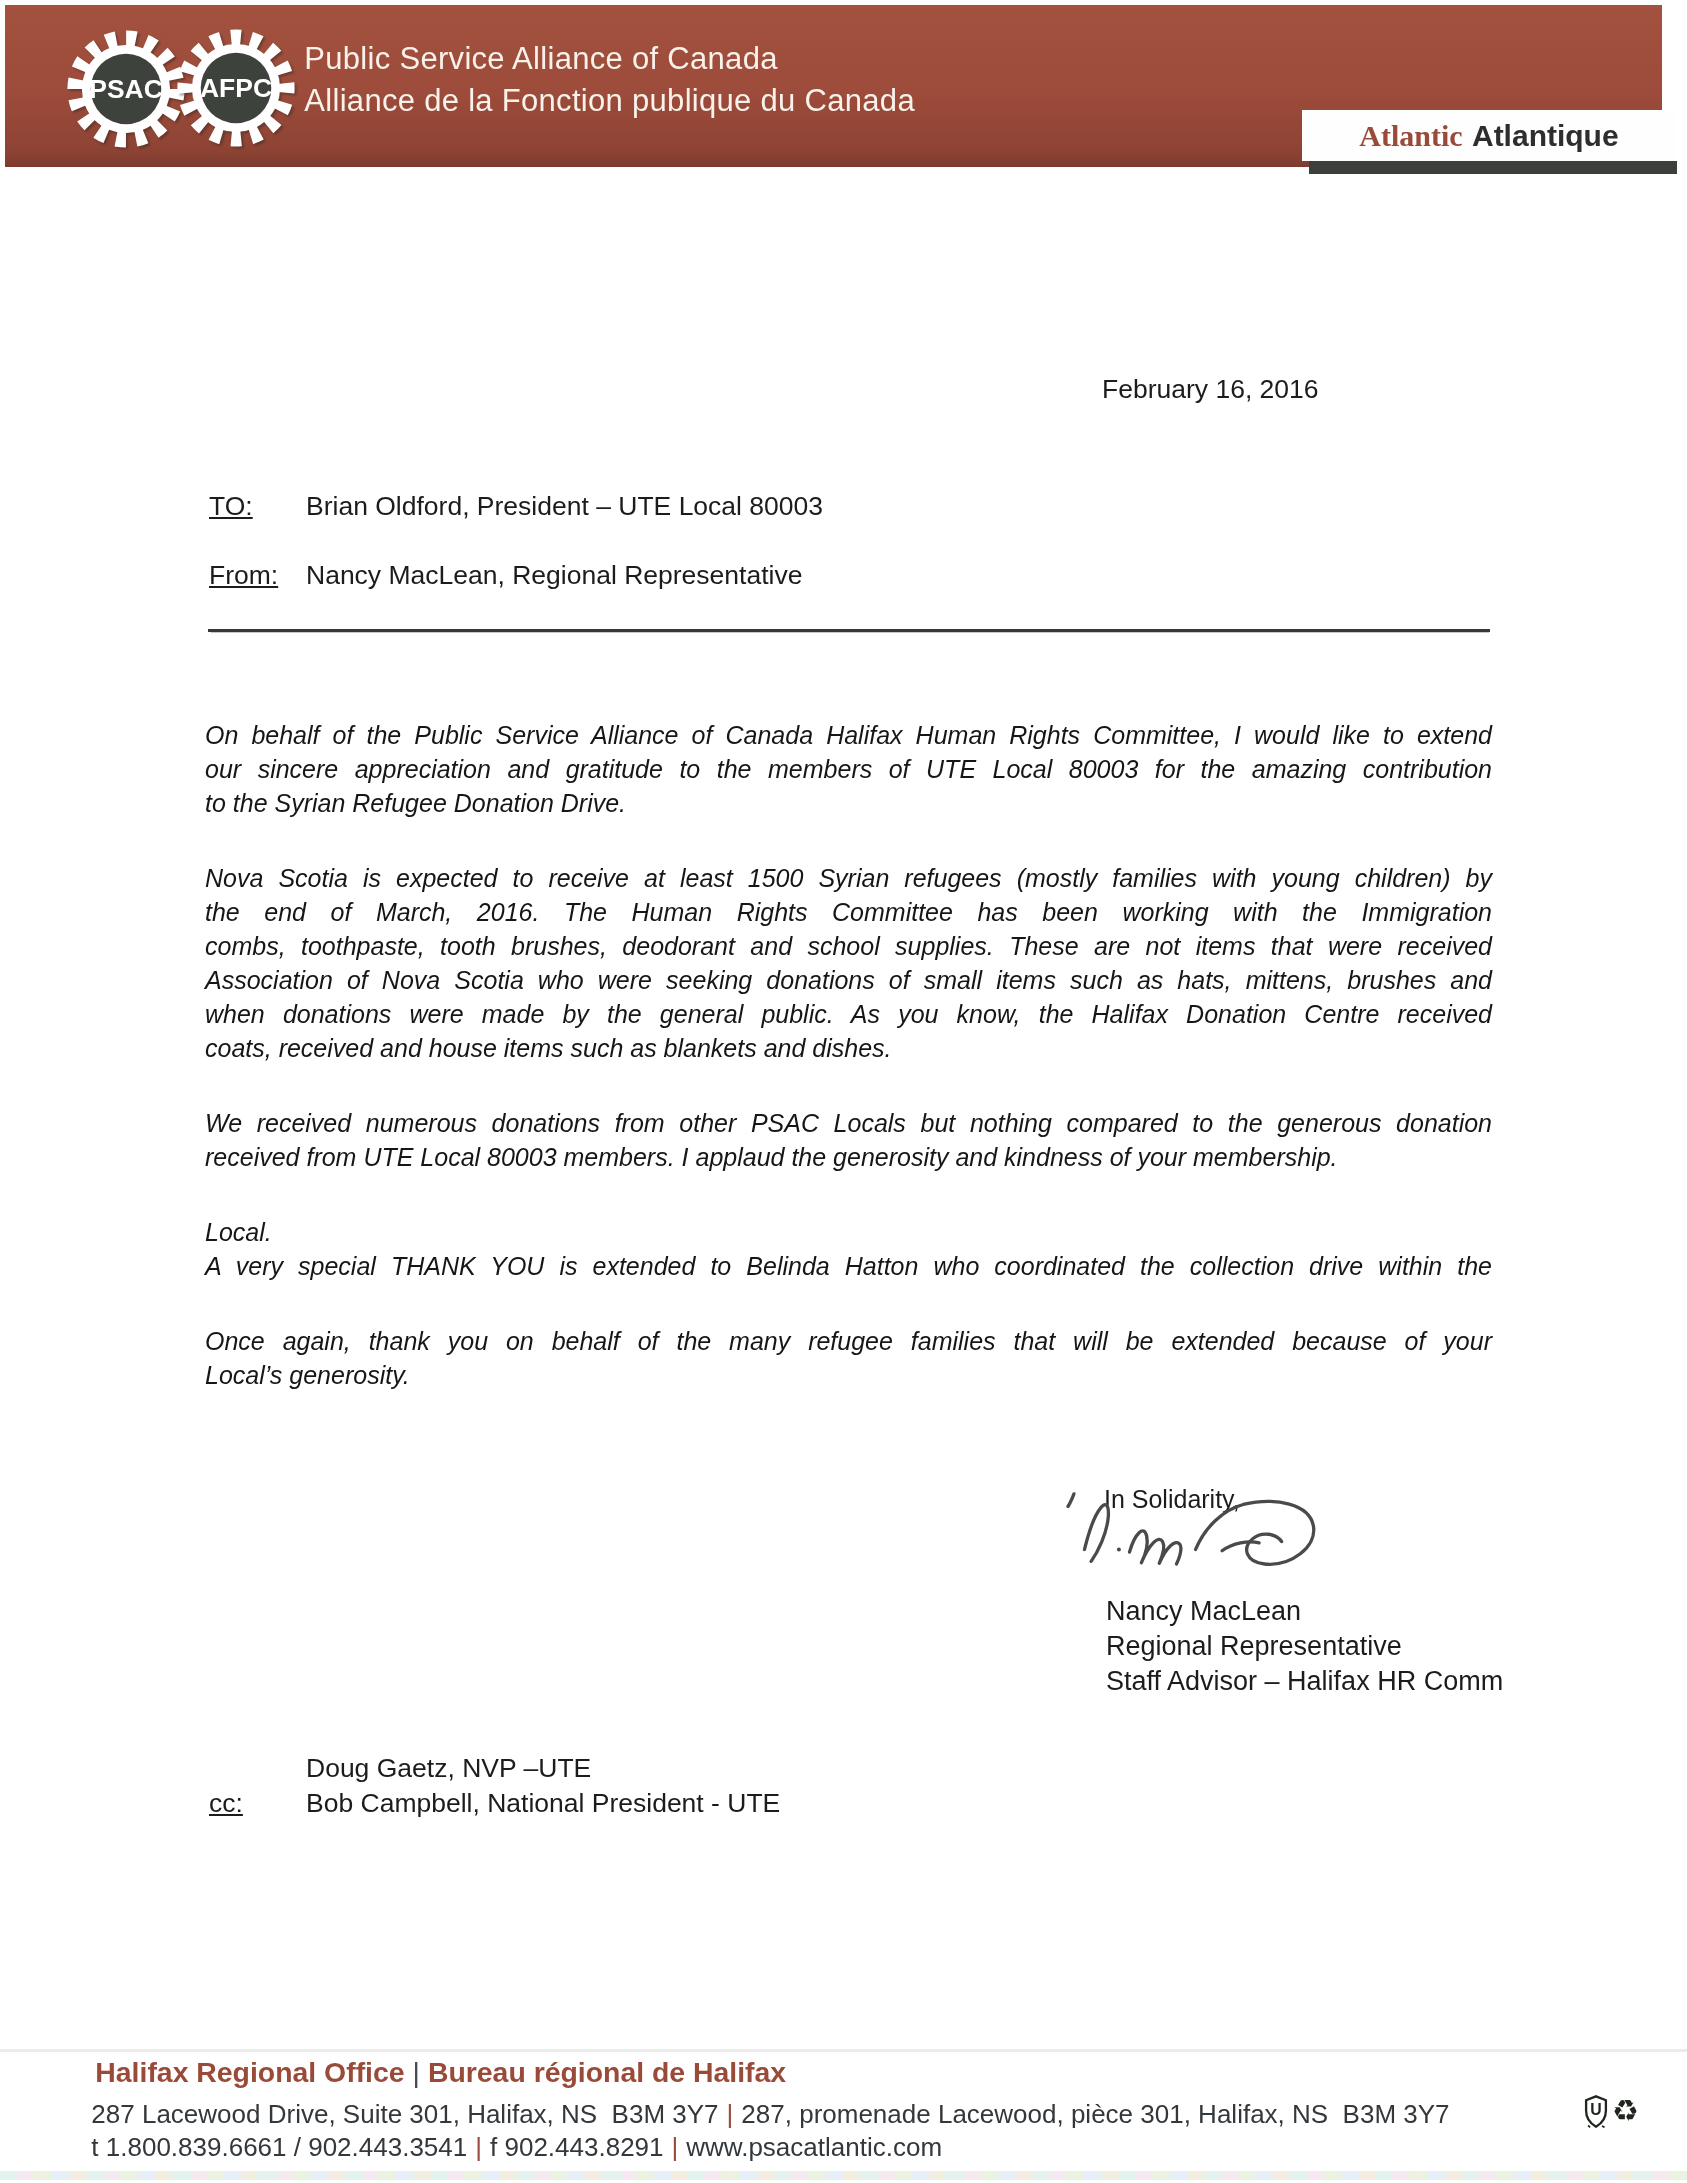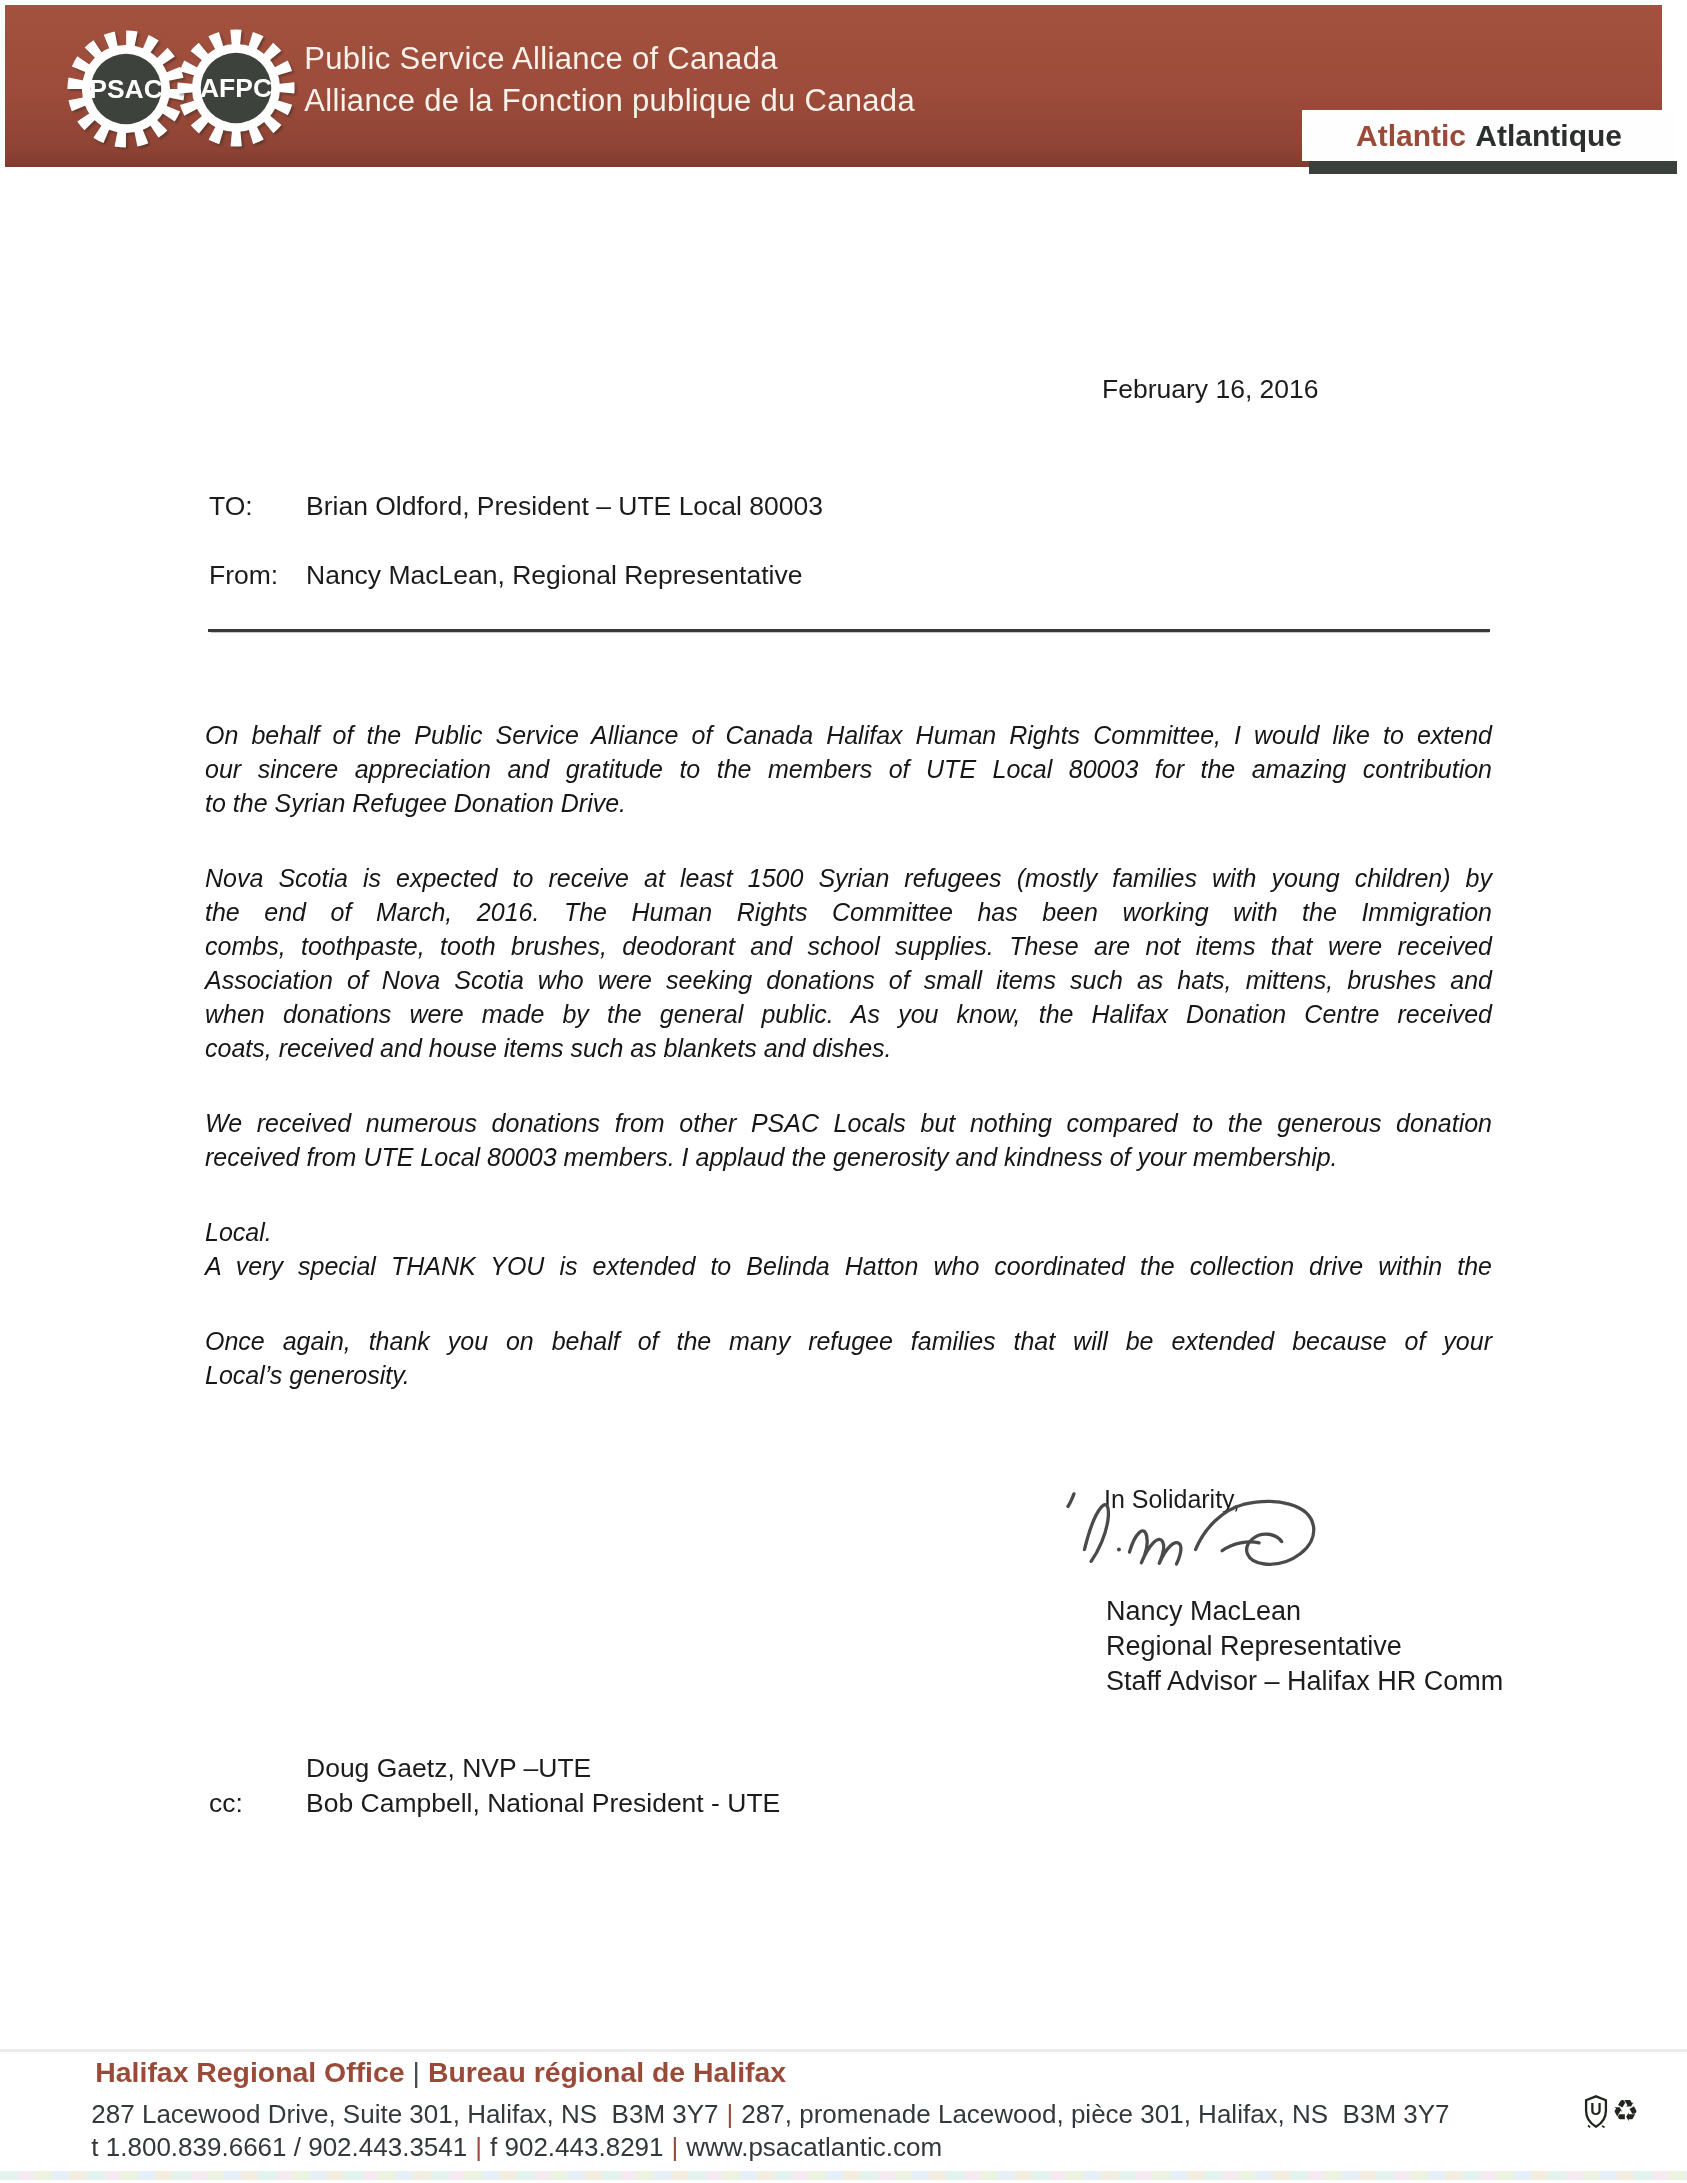--- a/index.html
+++ b/index.html
@@ -17,29 +17,29 @@
   .gear.g1{left:58px; top:21px;}
   .gear.g2{left:168px; top:20px;}
   .orgnames{position:absolute; left:299px; top:33px;}
   .org{font-size:31px; line-height:42px; color:#f8f2eb; letter-spacing:0.3px;}
 
   .badge{
     position:absolute; left:1302px; top:110px; width:374px; height:51px; background:#fefefe;
     display:flex; align-items:center; justify-content:center; gap:9.3px;
     font-weight:bold; font-size:30px;
   }
-  .b-en{color:var(--accent,#9a4a38);}
+  .b-en{color:var(--accent,#9a4a38);font-family:Liberation Serif, serif;}
   .b-fr{color:#2d2f2e;}
   .badge-bar{position:absolute; left:1309px; top:161px; width:368px; height:12.6px; background:var(--badge_bar,#3b403d);}
 
   
   .date{position:absolute; left:1102px; top:374px; font-size:26.5px;}
   .addr-row{position:absolute; left:209px; font-size:26.5px; white-space:nowrap;}
   .to-row{top:491px;} .from-row{top:560px;}
-  .lab{display:inline-block; width:97px;}
+  .lab{display:inline-block; width:97px;text-decoration:underline;}
   .rule{position:absolute; left:208px; top:629px; width:1282px; height:3.3px; background:#383838; box-shadow:0 1.3px 0.7px rgba(0,0,0,.22);}
 
   
   .body{position:absolute; left:205px; top:718px; width:1287px; font-size:25px; line-height:34px; color:#161616;}
   .para{margin:0 0 41px 0;}
   .jline{text-align:justify; text-align-last:justify;font-style:italic;}
   .jline.last{text-align-last:left;}
 
   
   .closing{position:absolute; left:1104px; top:1449px; font-size:25px;margin-top:36px;}

